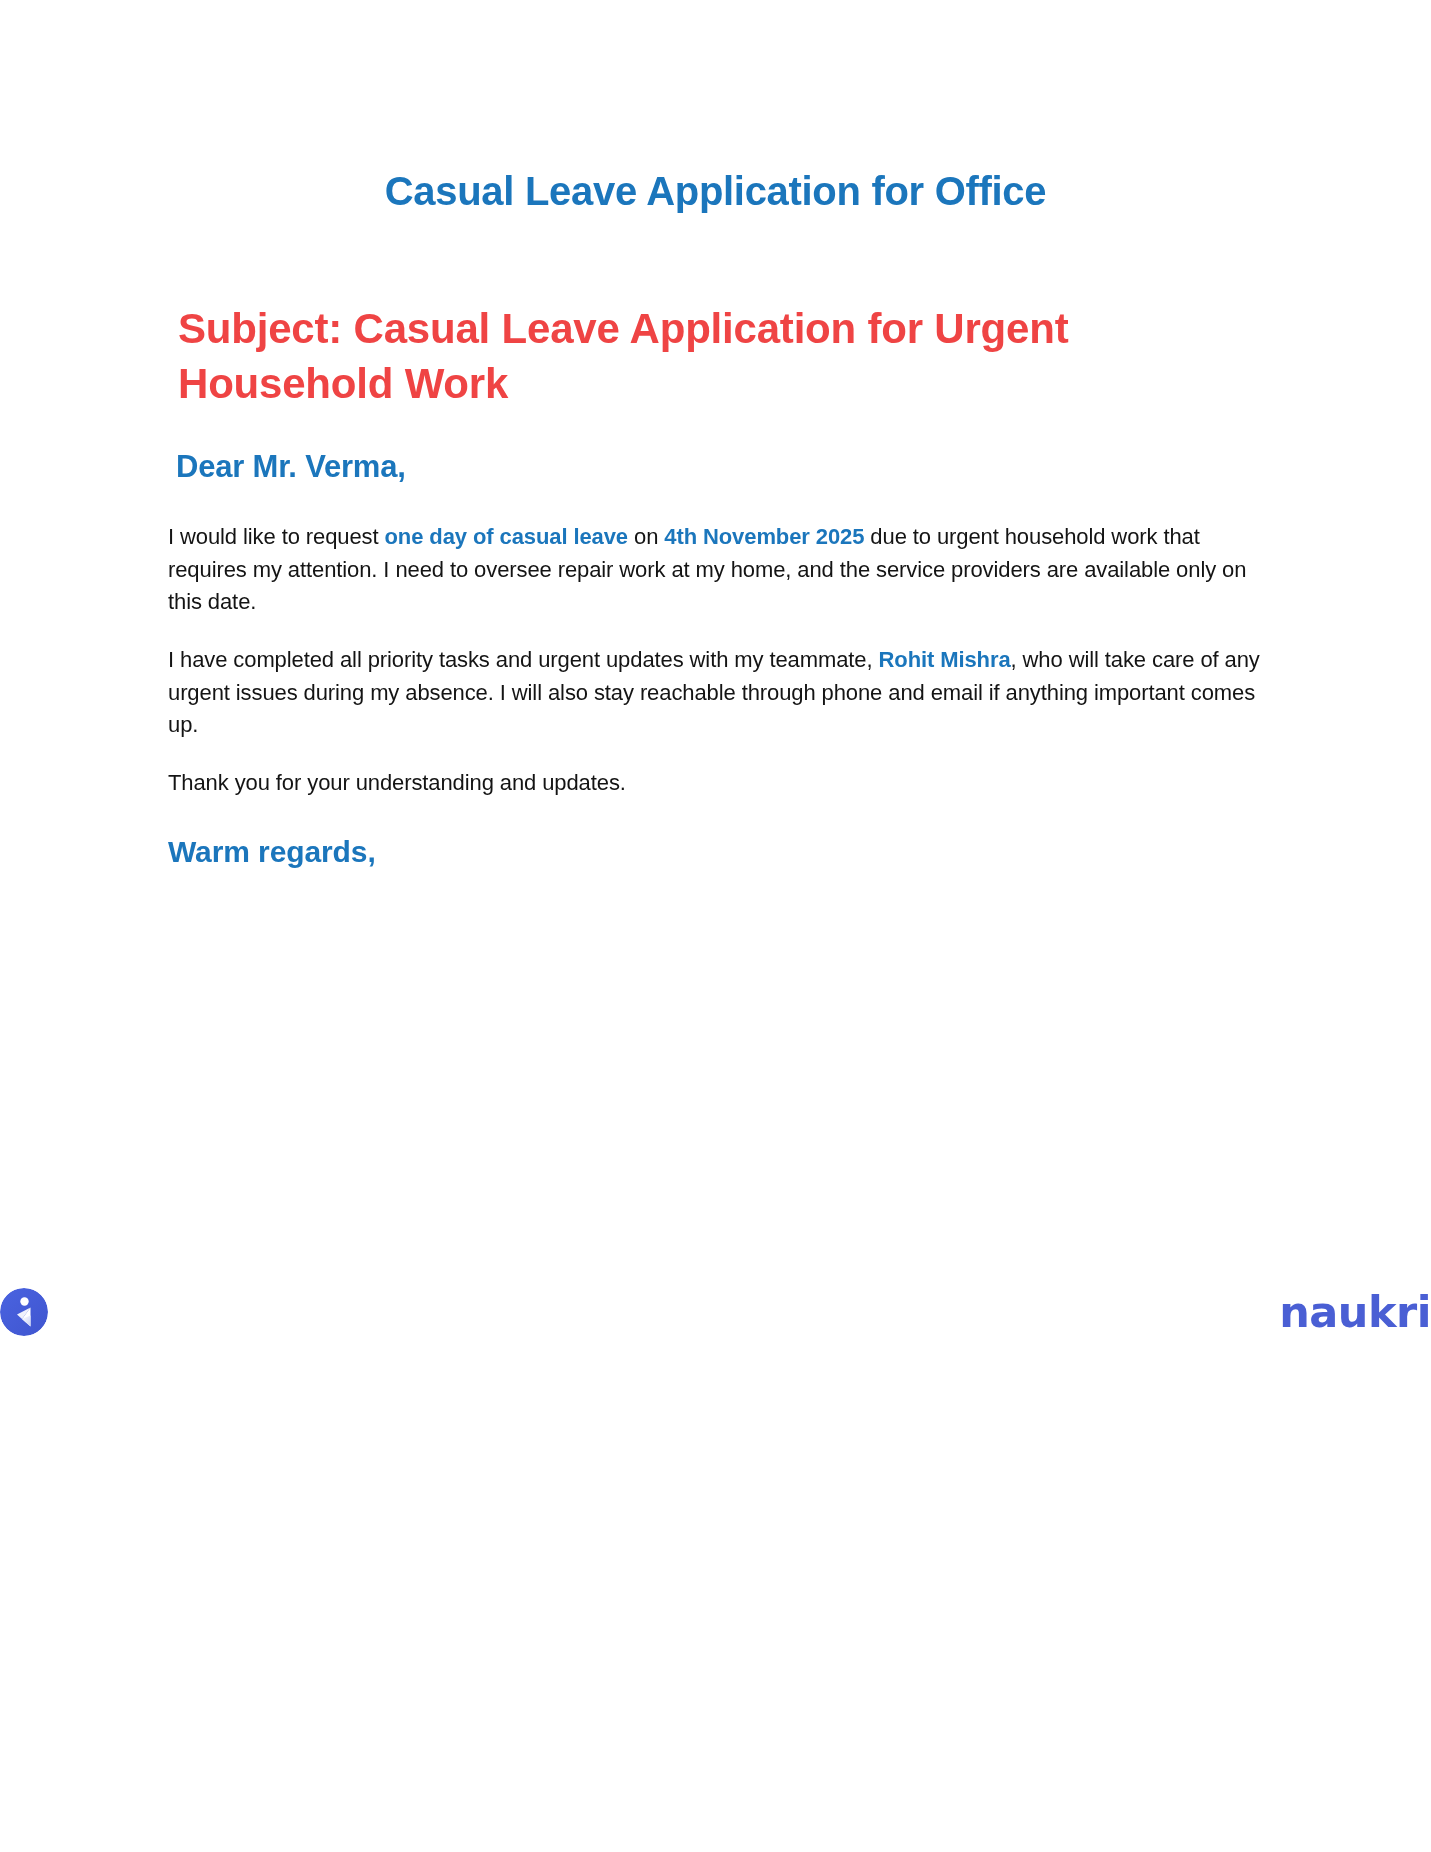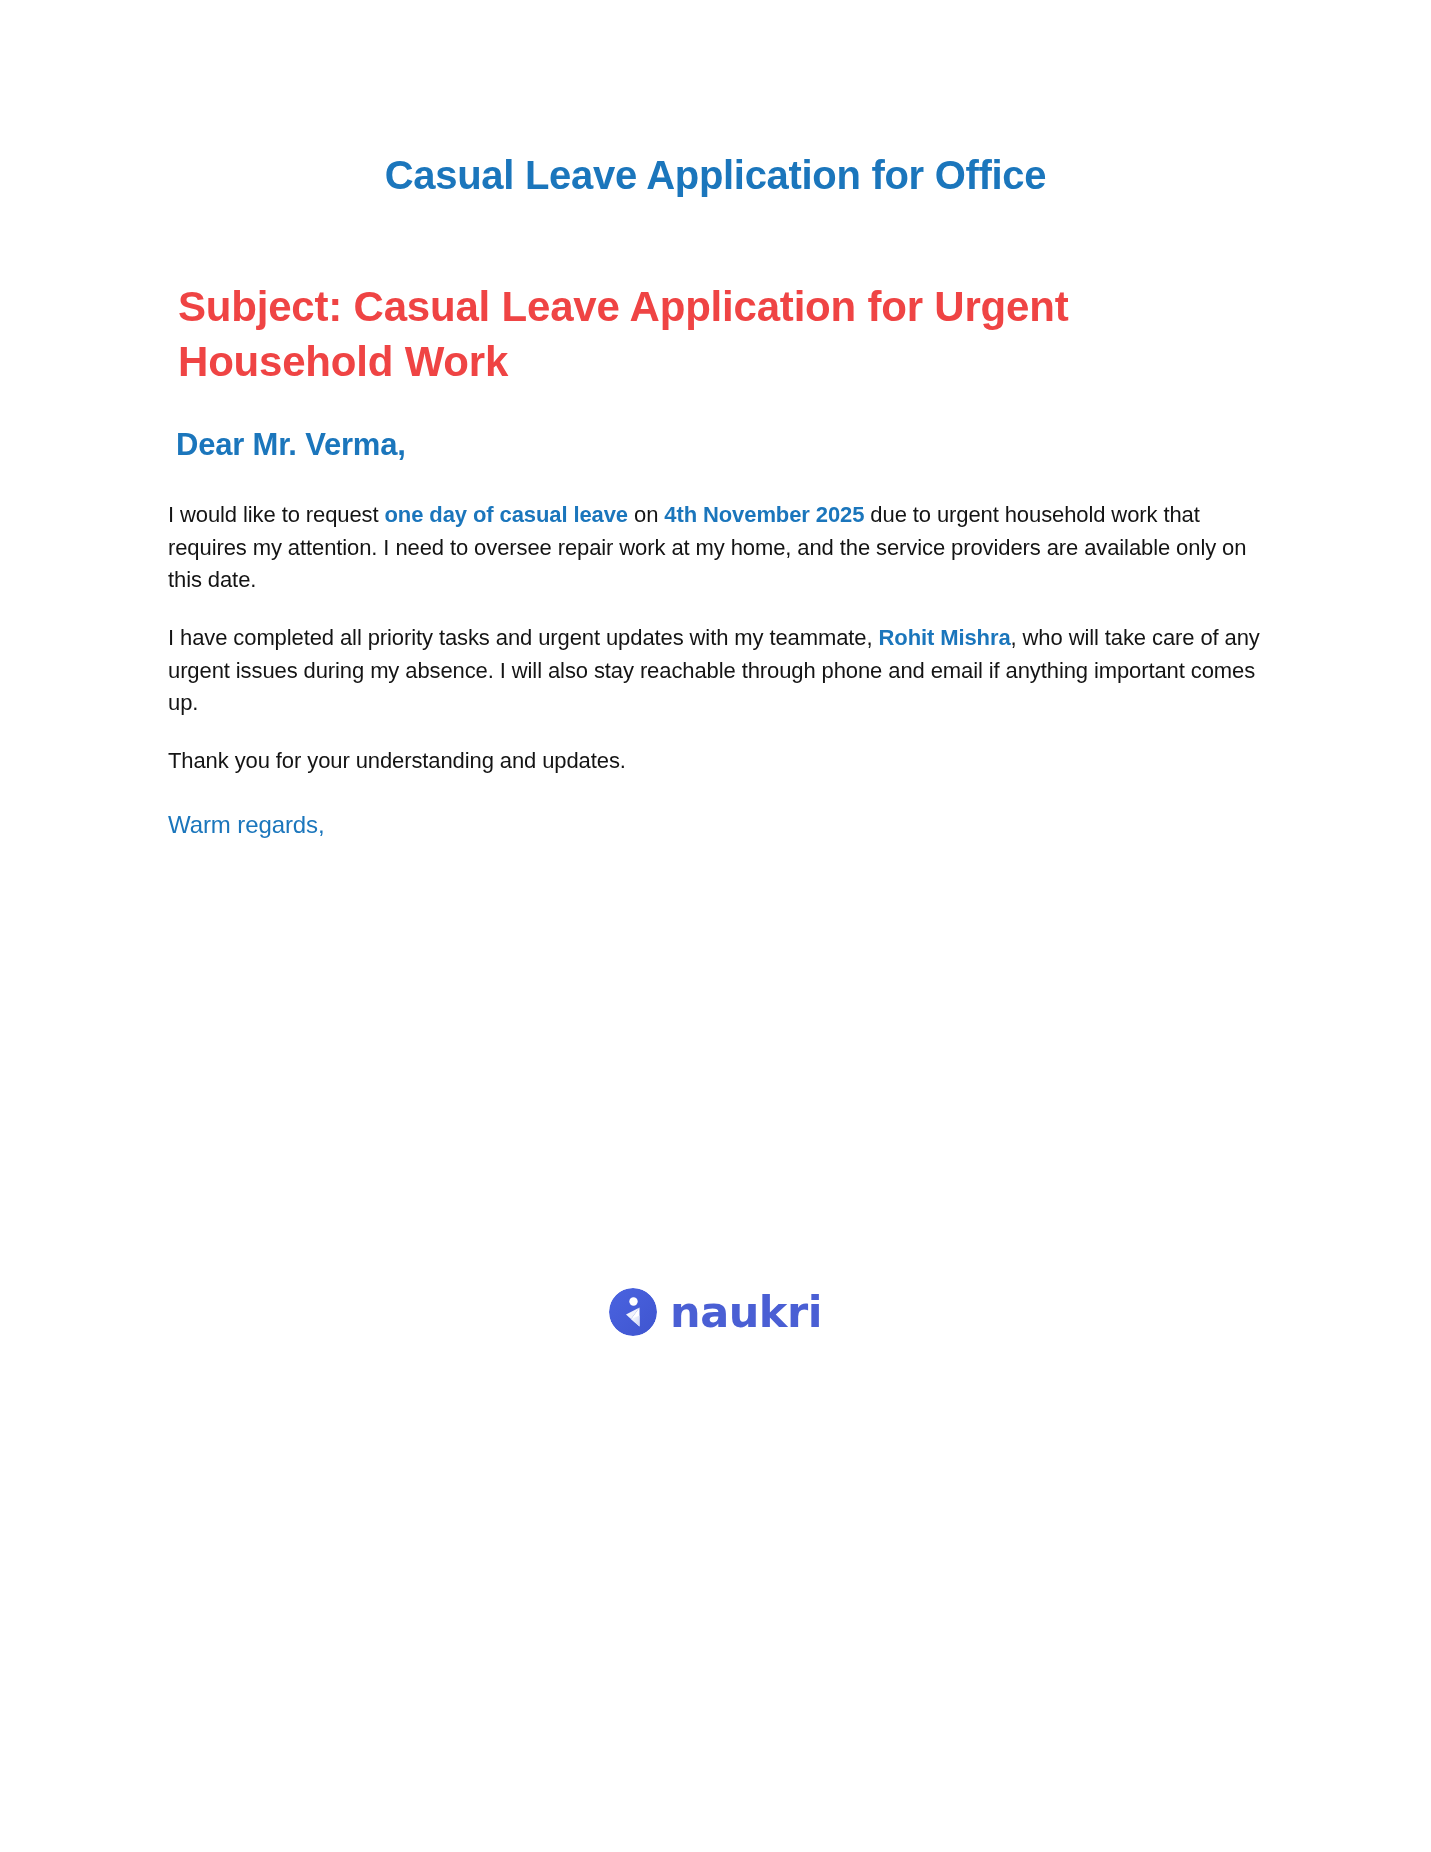--- a/index.html
+++ b/index.html
@@ -25,21 +25,21 @@
     left: 168px;
     top: 0;
     width: 1095px;
   }
   .doc-title {
     text-align: center;
     color: #1b76bc;
     font-size: 40px;
     font-weight: bold;
     letter-spacing: -0.3px;
-    margin: 0;
+    margin: 16px;
     padding-top: 152px;
     line-height: 1.15;
   }
   .subject-line {
     color: #ef4444;
     font-size: 42px;
     font-weight: bold;
     margin: 10px;
     padding-top: 72px;
     line-height: 1.3;
@@ -62,43 +62,43 @@
     margin: 0;
     padding-top: 26px;
     letter-spacing: -0.1px;
   }
   .hl {
     color: #1b76bc;
     font-weight: bold;
   }
   .closing {
     color: #1b76bc;
-    font-size: 24px;
-    font-weight: normal;
+    font-size: 30px;
+    font-weight: bold;
     margin: 0;
     padding-top: 30px;
     line-height: 1.45;
     letter-spacing: -0.1px;
   }
   .signer {
     color: #1b76bc;
     font-size: 30px;
     font-weight: bold;
     margin: 0;
     line-height: 1.45;
     letter-spacing: -0.1px;
   }
   .logo-wrap {
     position: absolute;
     left: 0;
     top: 1288px;
     width: 1431px;
     display: flex;
     align-items: center;
-    justify-content: center;
+    justify-content: space-between;
     gap: 13px;
   }
   .logo-mark {
     width: 48px;
     height: 48px;
     border-radius: 50%;
     display: block;
   }
   .logo-word {
     color: #4a5fd4;

